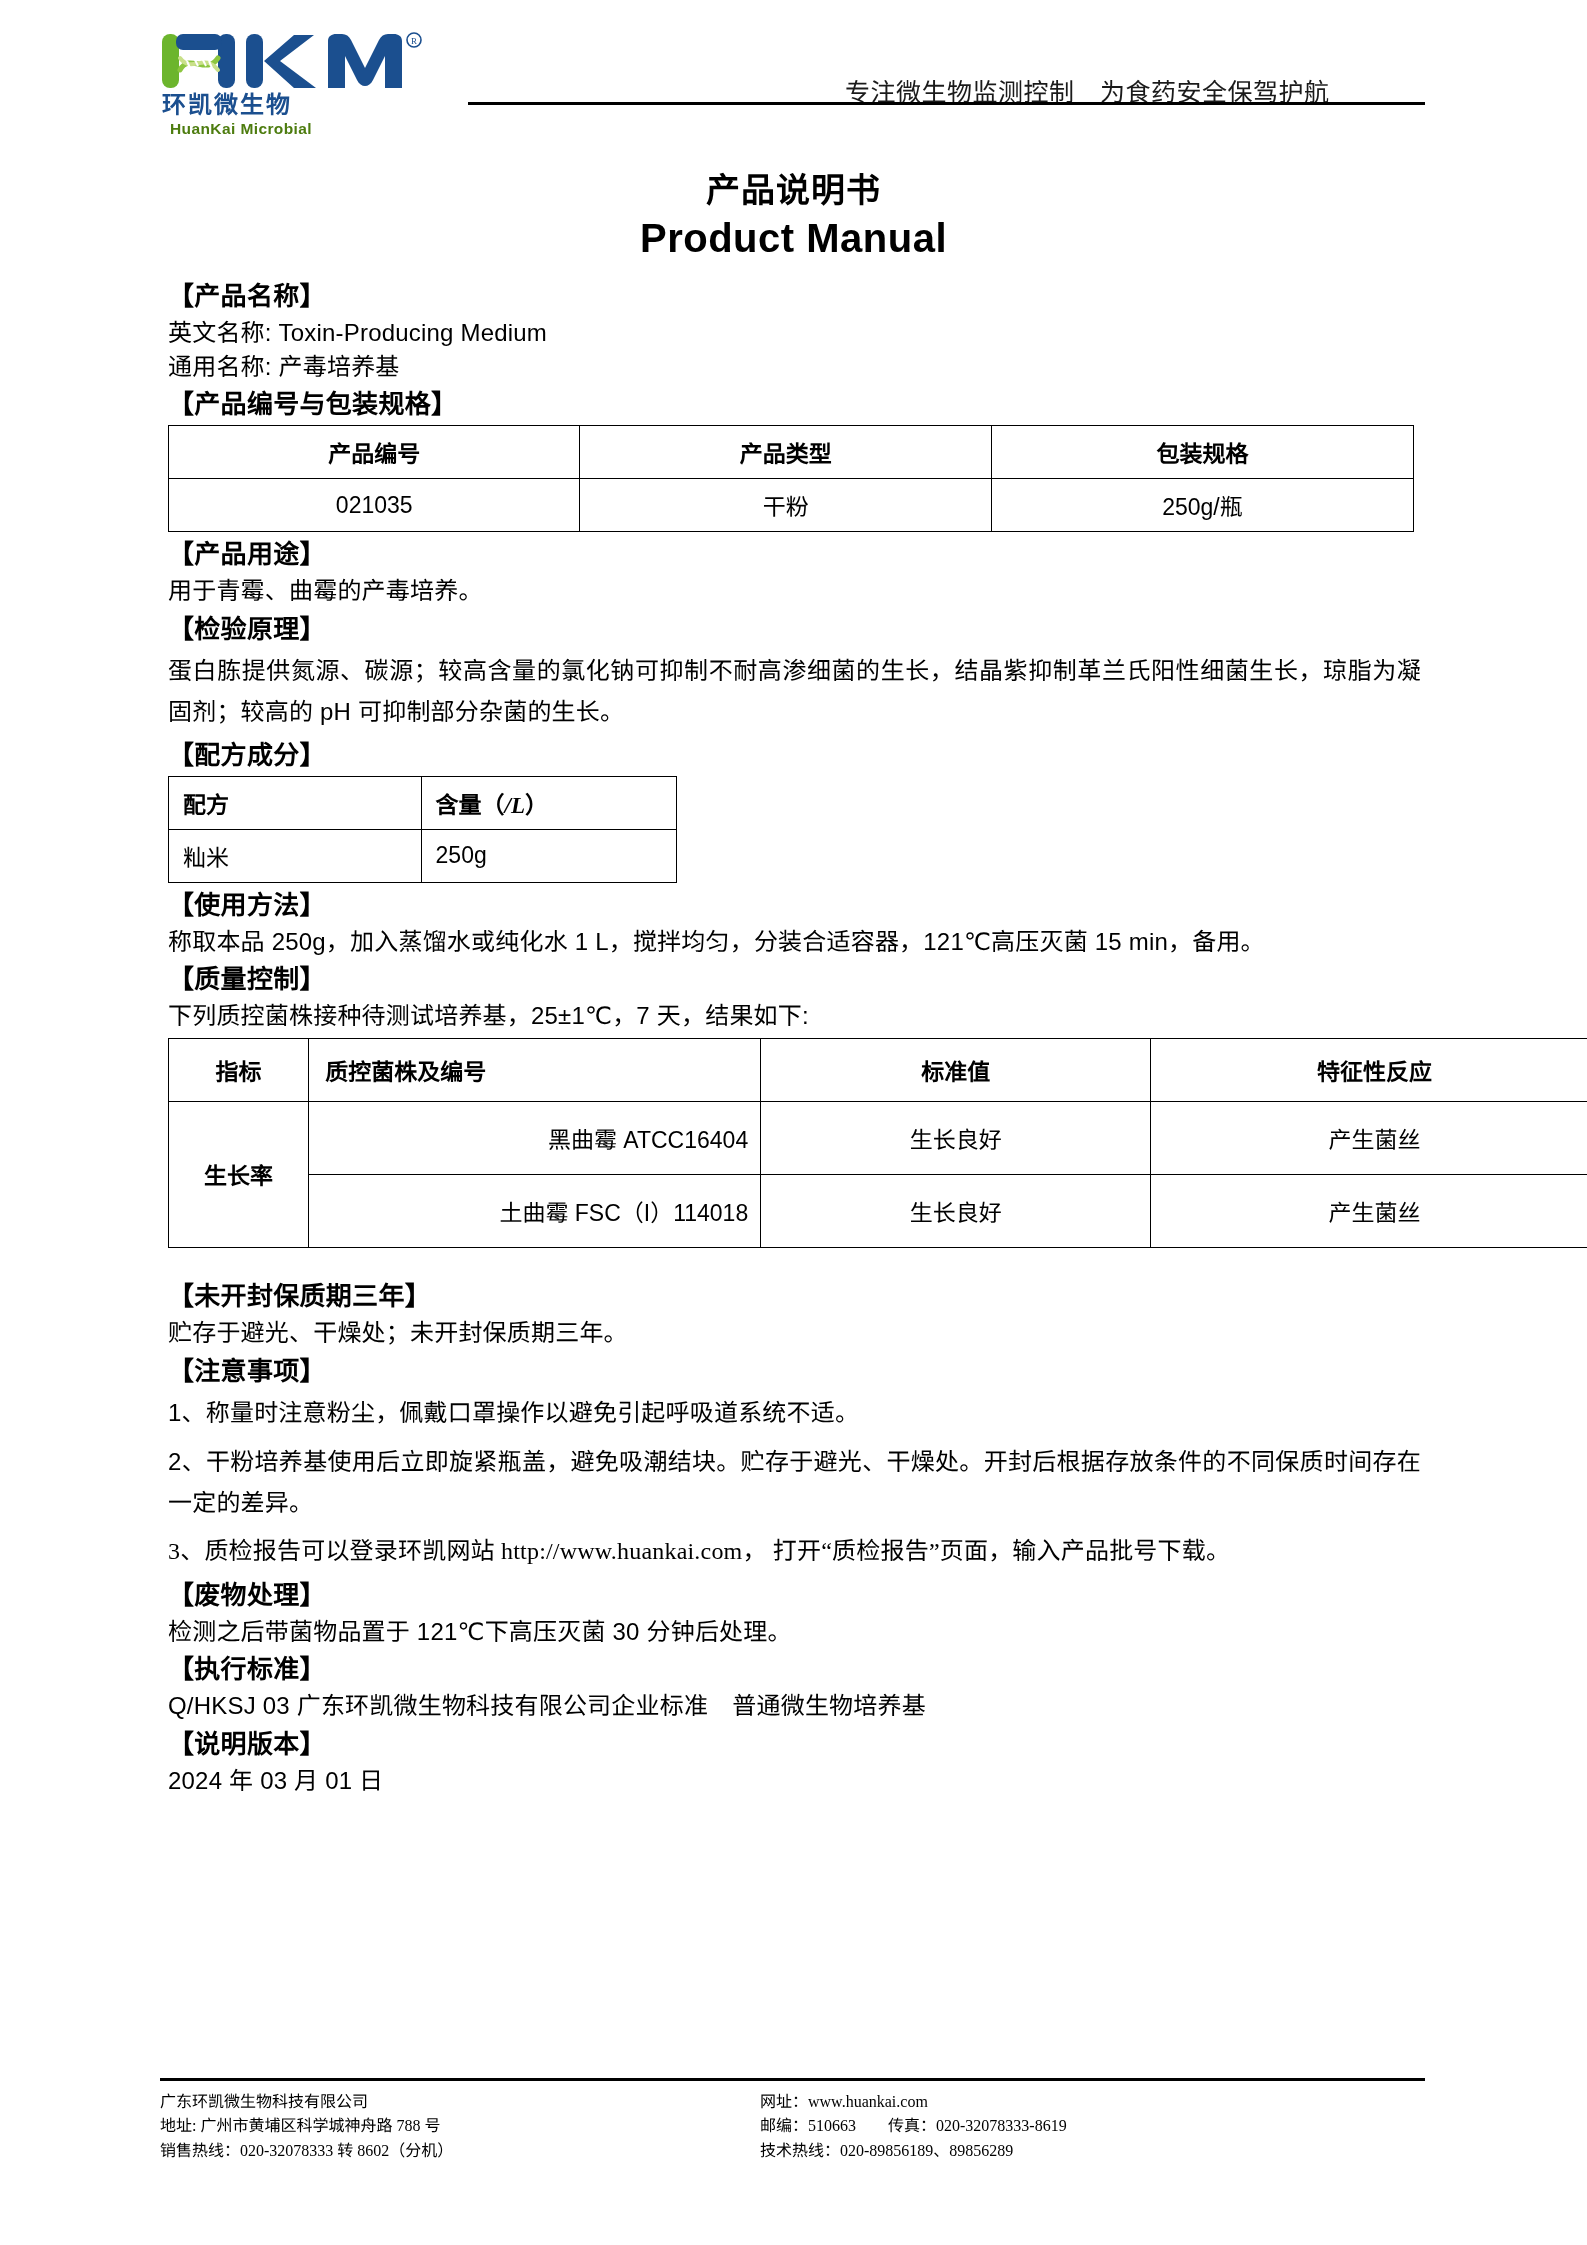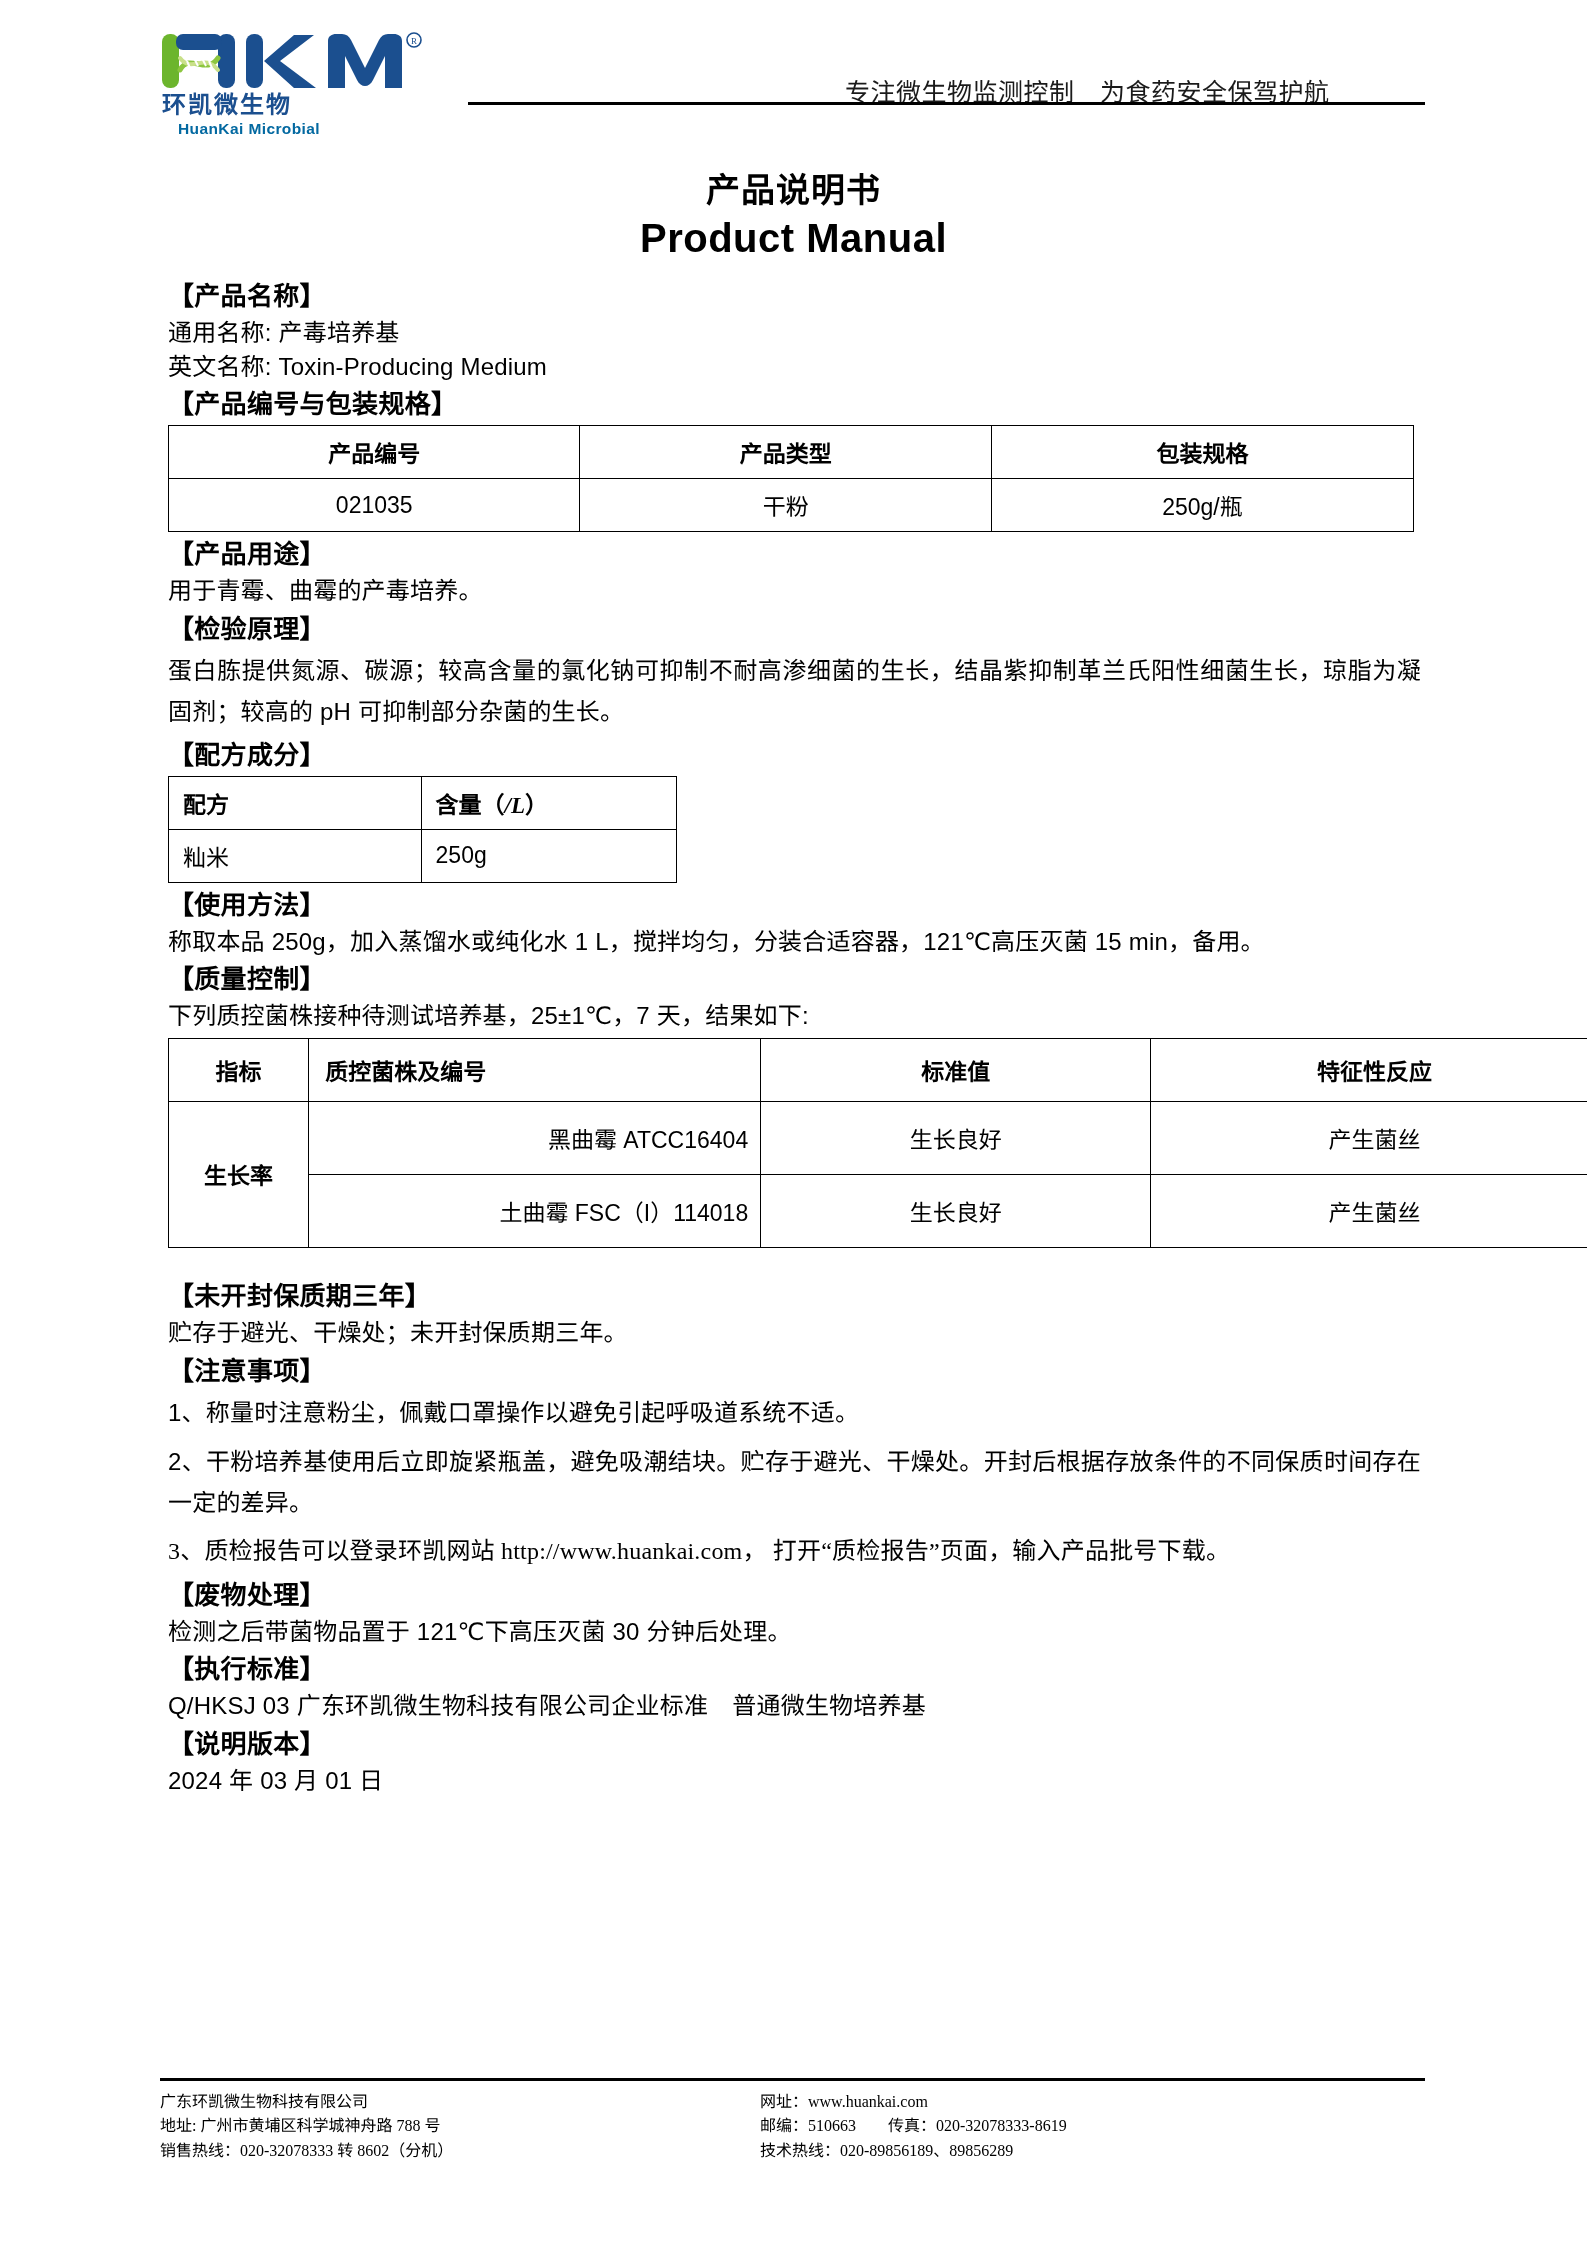--- a/index.html
+++ b/index.html
@@ -51,24 +51,24 @@
     color: #1b4f8f;
     line-height: 1;
     margin-top: 1px;
     margin-left: 2px;
   }
   .logo-sub-en {
     font-family: "Liberation Sans", "DejaVu Sans", sans-serif;
     font-size: 15.5px;
     font-weight: bold;
     letter-spacing: 0.4px;
-    color: #0369a1;
+    color: #4d7c0f;
     line-height: 1;
     margin-top: 4px;
-    margin-left: 18px;
+    margin-left: 10px;
   }
   .tagline {
     position: absolute;
     left: 845px;
     top: 72px;
     font-size: 25px;
     letter-spacing: 0.5px;
     color: #1a1a1a;
     white-space: nowrap;
   }
@@ -250,22 +250,22 @@
     <div class="tagline">专注微生物监测控制　为食药安全保驾护航</div>
     <div class="header-rule"></div>
   </div>
 
   <div class="doc-title-cn">产品说明书</div>
   <div class="doc-title-en">Product Manual</div>
 
   <div class="content">
 
     <div class="sec-head">【产品名称】</div>
+    <div class="line tight">英文名称: Toxin-Producing Medium</div>
     <div class="line tight">通用名称: 产毒培养基</div>
-    <div class="line tight">英文名称: Toxin-Producing Medium</div>
 
     <div class="sec-head">【产品编号与包装规格】</div>
     <table class="doc-table t-codes">
       <tbody>
           <tr>
         <th class="c1">产品编号</th>
         <th class="c2">产品类型</th>
         <th class="c3">包装规格</th>
       </tr>
       <tr>

